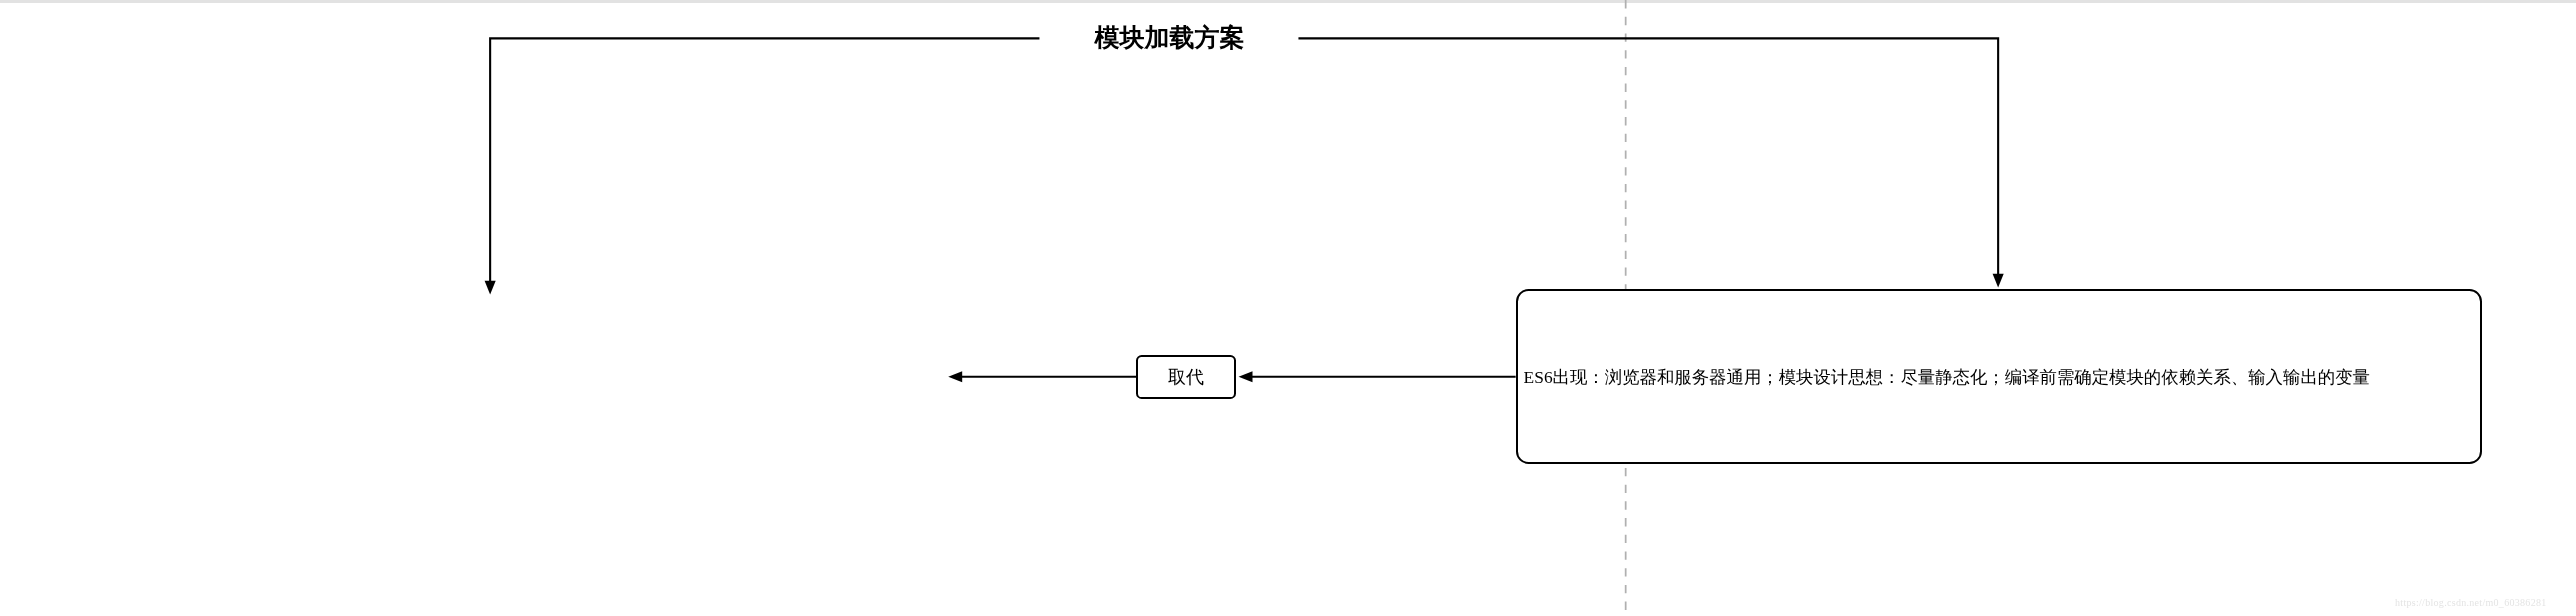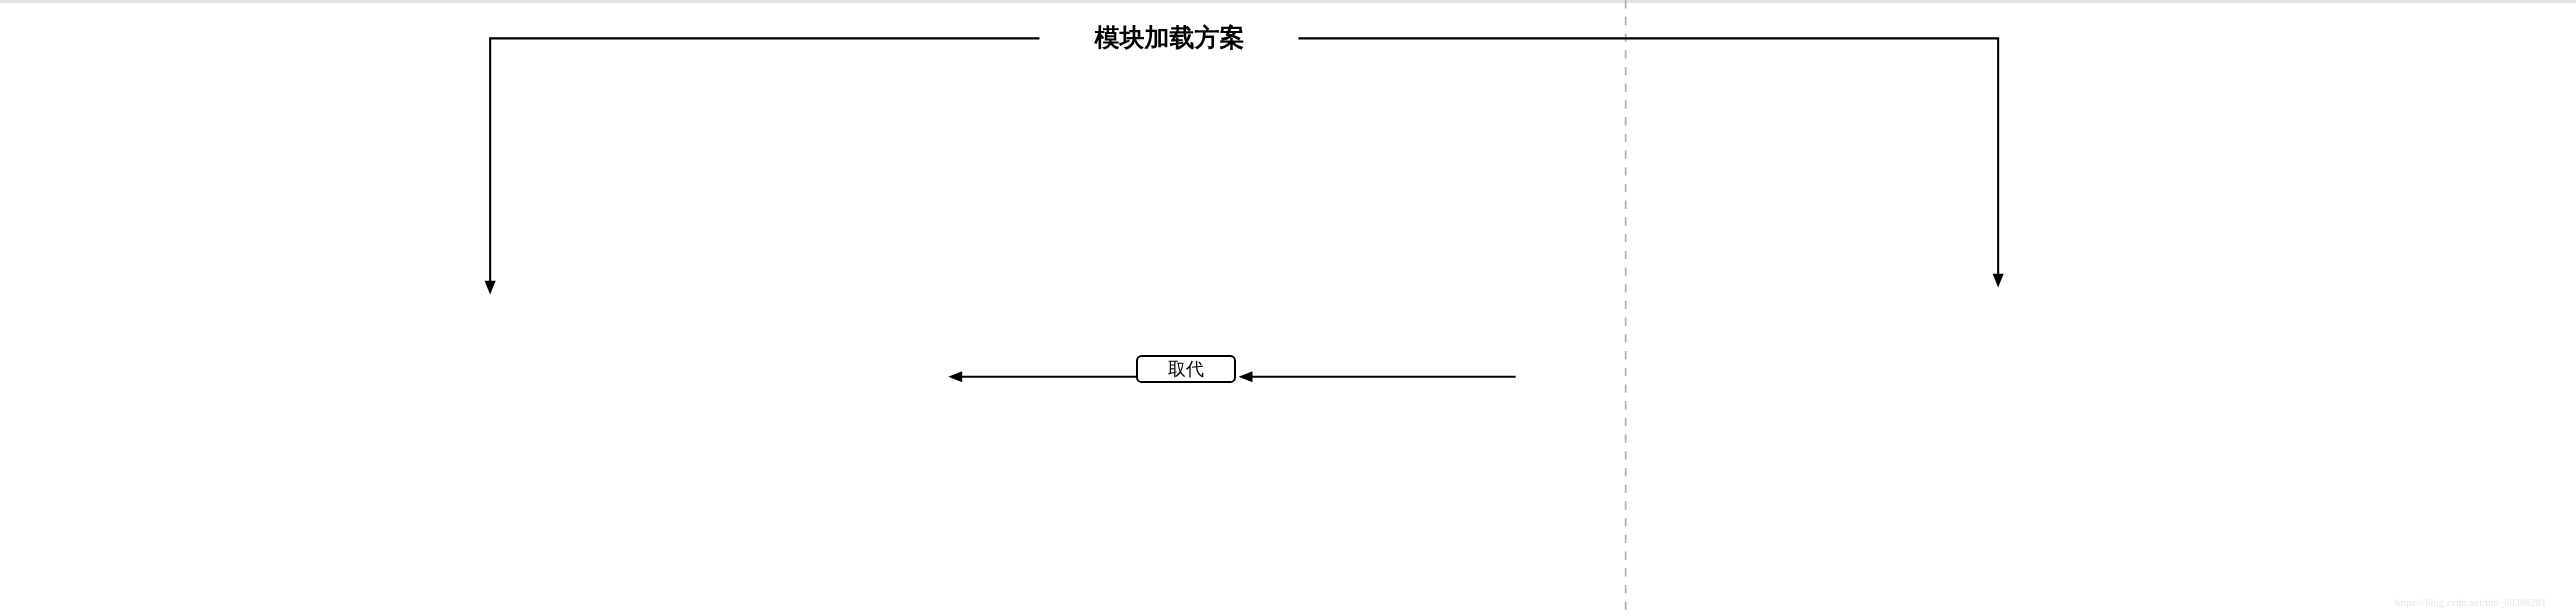--- a/index.html
+++ b/index.html
@@ -62,21 +62,21 @@
     left: 1516px;
     top: 289px;
     width: 966px;
     height: 175px;
     padding: 0 5.6px;
   }
   .node-replace {
     left: 1136px;
     top: 355px;
     width: 100px;
-    height: 28px;
+    height: 44px;
     border-radius: 5.6px;
     justify-content: center;
     font-size: 18px;
     padding: 0;
   }
   .watermark {
     position: absolute;
     left: 2395px;
     top: 597px;
     font-size: 10px;
@@ -105,20 +105,23 @@
     <line x1="2177" y1="541" x2="1797" y2="541" stroke="#000000" stroke-width="3"></line>
     <polygon points="1779,541 1799,533 1799,549" fill="#000000"></polygon>
 
     <line x1="1632" y1="541" x2="1380" y2="541" stroke="#000000" stroke-width="3"></line>
     <polygon points="1362,541 1382,533 1382,549" fill="#000000"></polygon>
   </svg>
 
   <div class="diagram-title">模块加载方案</div>
 
 
+  <div class="node node-right">
+    <span>ES6出现：浏览器和服务器通用；模块设计思想：尽量静态化；编译前需确定模块的依赖关系、输入输出的变量</span>
+  </div>
 
   <div class="node node-replace">
     <span>取代</span>
   </div>
 
   <div class="watermark">https://blog.csdn.net/m0_60386281</div>
 
 </div>
 
 

